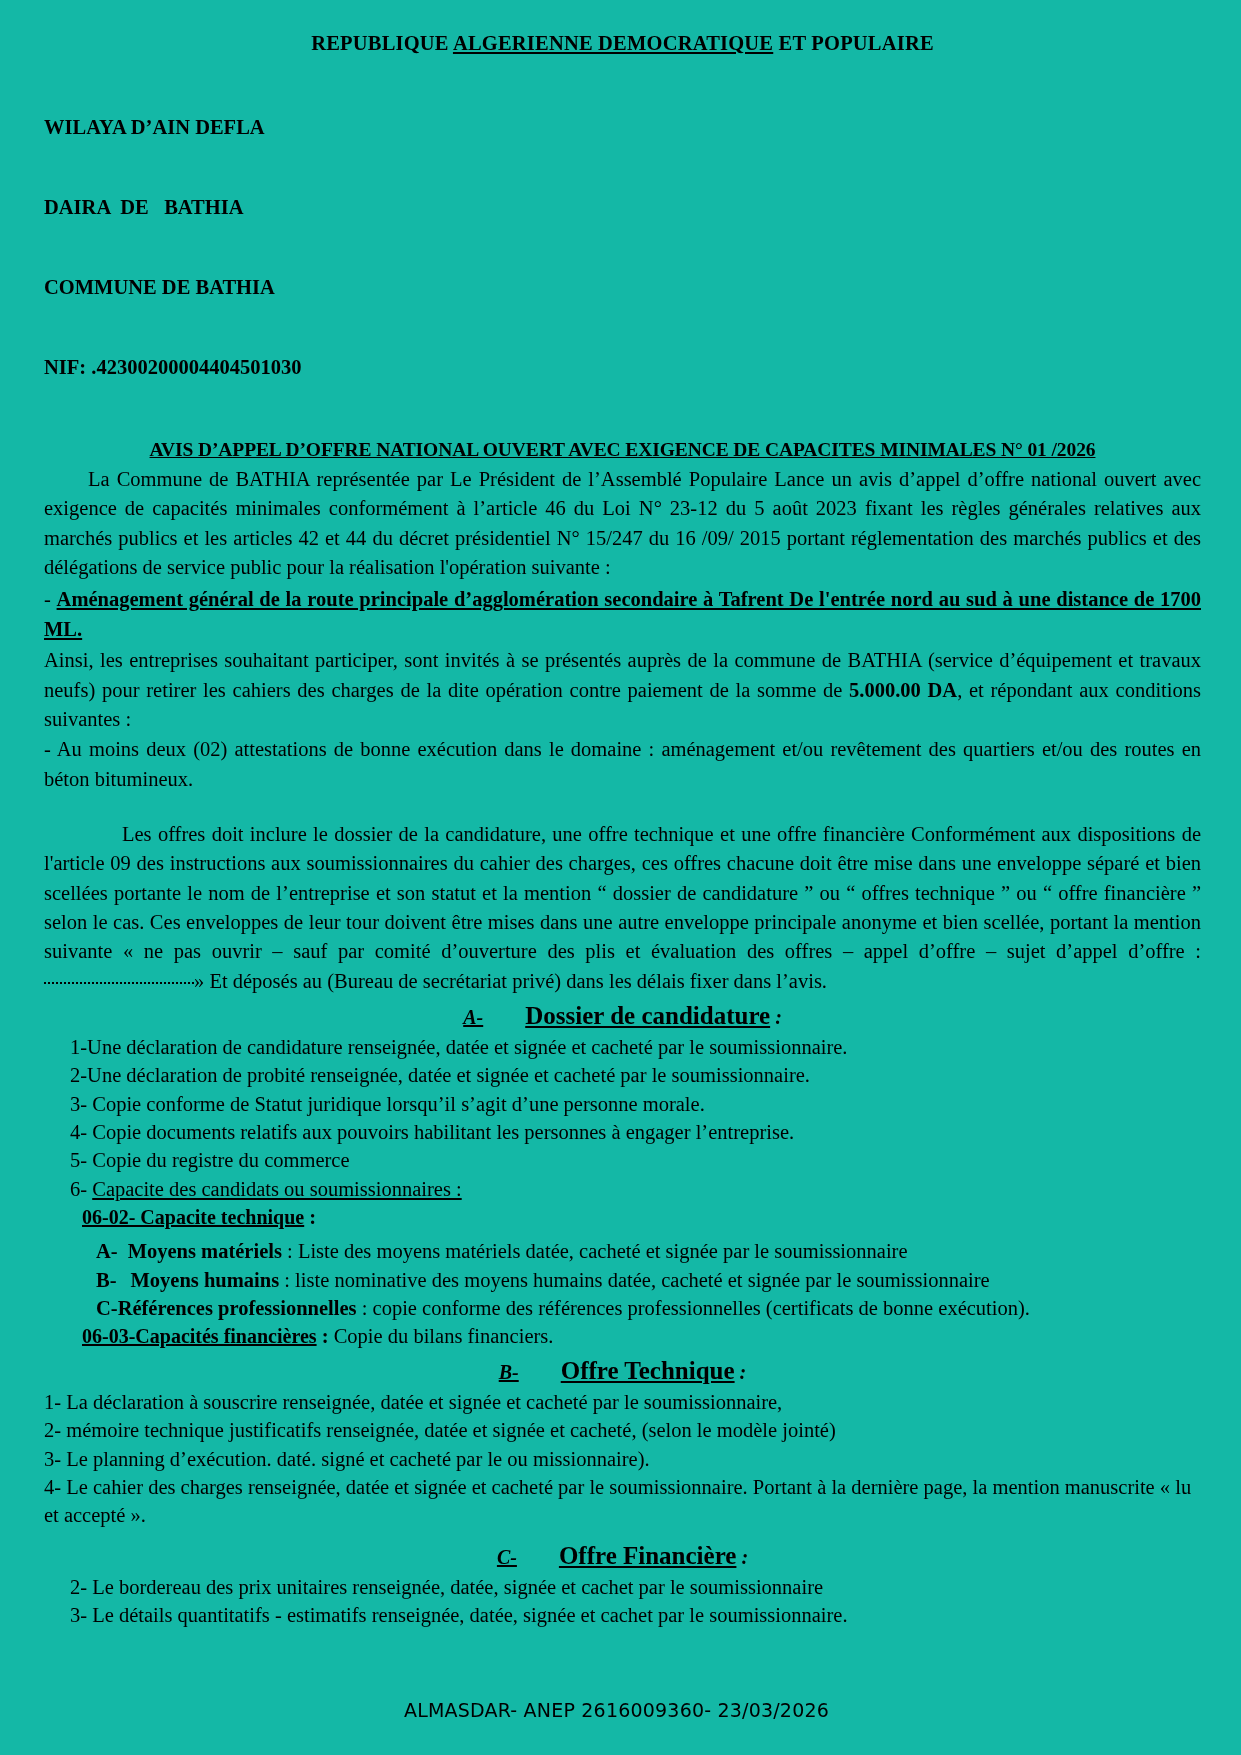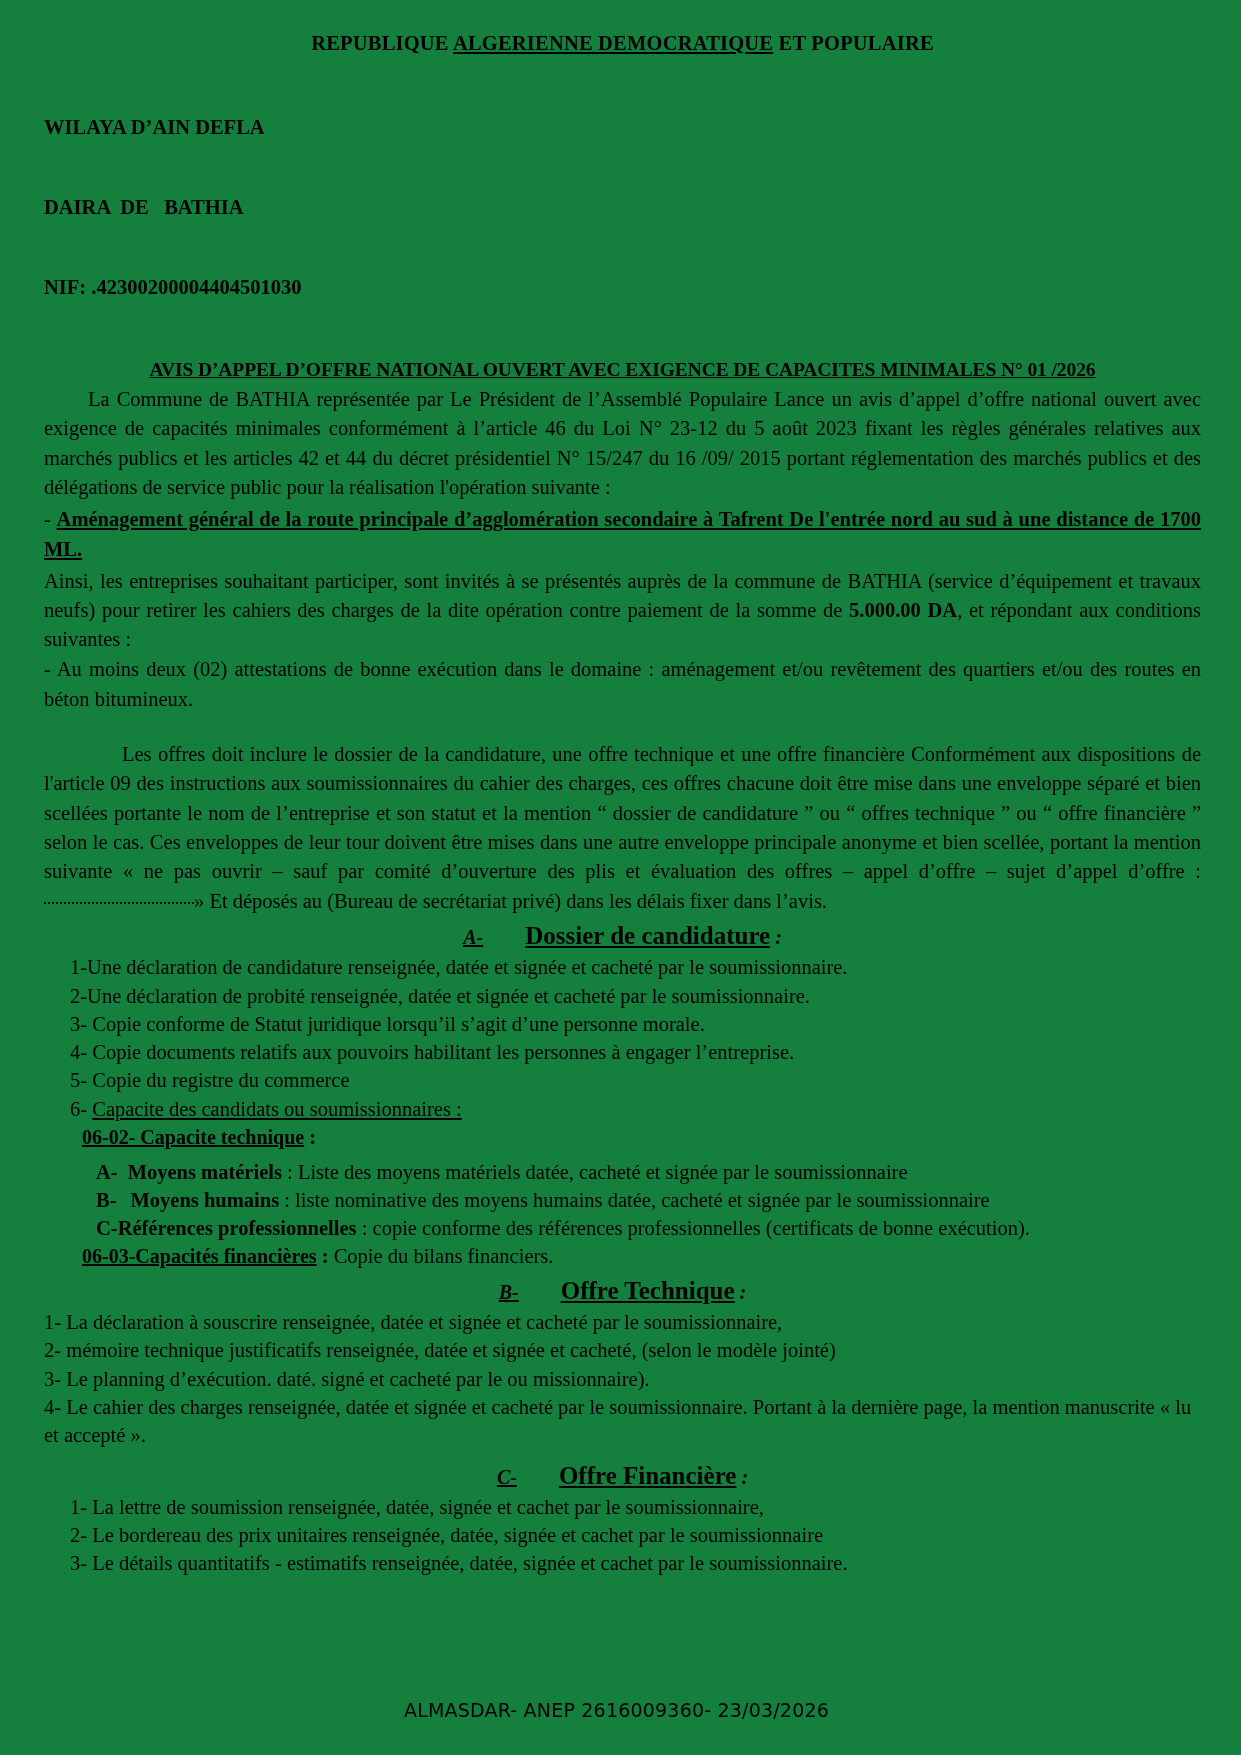--- a/index.html
+++ b/index.html
@@ -11,21 +11,21 @@
   body {
     font-family: "Liberation Serif", "DejaVu Serif", serif;
     color: #000000;
   }
   .page {
     width: 1241px;
     height: 1755px;
     position: relative;
     box-sizing: border-box;
     padding: 26px 40px 10px 44px;
-    background: #15803d;
+    background: #14b8a6;
     overflow: hidden;
   }
   .b { font-weight: bold; }
   .u { text-decoration: underline; }
 
   
   .republic {
     text-align: center;
     font-weight: bold;
     font-size: 20.5px;
@@ -144,20 +144,21 @@
 </head>
 <body>
 
 <div class="page">
 
   <div class="republic"><span>REPUBLIQUE </span><span class="u">ALGERIENNE DEMOCRATIQUE</span><span> ET POPULAIRE</span></div>
 
   <div class="admin-block">
     <span class="admin-line">WILAYA D’AIN DEFLA</span>
     <span class="admin-line">DAIRA  DE   BATHIA</span>
+    <span class="admin-line">COMMUNE DE BATHIA</span>
     <span class="admin-line">NIF: .42300200004404501030</span>
   </div>
 
   <div class="notice-title">AVIS D’APPEL D’OFFRE NATIONAL OUVERT AVEC EXIGENCE DE CAPACITES MINIMALES  N° 01 /2026</div>
 
   <p class="para indent">La Commune de BATHIA représentée par Le Président de l’Assemblé Populaire Lance un avis  d’appel d’offre national ouvert avec exigence de capacités minimales  conformément à l’article 46 du Loi N° 23-12 du 5 août 2023 fixant les règles générales relatives aux marchés publics et les articles 42 et 44 du décret présidentiel  N° 15/247 du 16 /09/ 2015 portant réglementation des marchés publics et des délégations de service public pour la réalisation l'opération suivante :</p>
 
   <div class="op-desc"><span class="dash">- </span><span class="op-text">Aménagement général de la route principale d’agglomération secondaire à Tafrent De l'entrée nord au sud à une distance de 1700 ML.</span></div>
 
   <p class="para"><span>Ainsi, les entreprises souhaitant participer, sont invités à se présentés auprès de la commune de BATHIA (service d’équipement et travaux neufs) pour retirer les cahiers des charges de la dite opération contre paiement de la somme de </span><span class="b">5.000.00 DA</span><span>, et répondant aux conditions suivantes :</span></p>
@@ -196,20 +197,19 @@
   <ul class="list">
     <li>1- La déclaration à souscrire renseignée, datée et signée et cacheté par le soumissionnaire,</li>
     <li>2- mémoire technique justificatifs renseignée, datée et signée et cacheté, (selon le modèle jointé)</li>
     <li>3- Le planning d’exécution. daté. signé et cacheté par le ou missionnaire).</li>
     <li>4- Le cahier des charges renseignée, datée et signée et cacheté par le soumissionnaire. Portant à la dernière page, la mention manuscrite « lu et accepté ».</li>
   </ul>
 
   <div class="section-head" style="margin-top:10px;"><span class="letter">C-</span><span class="name">Offre Financière</span><span class="colon"> :</span></div>
 
   <ul class="list ind1">
-    <li>1-   La lettre de soumission renseignée, datée, signée et cachet par le soumissionnaire,</li>
     <li>2-   Le bordereau des prix unitaires renseignée, datée, signée et cachet par le soumissionnaire</li>
     <li>3-    Le détails quantitatifs - estimatifs renseignée, datée, signée et cachet par le soumissionnaire.</li>
   </ul>
 
   <div class="footer">ALMASDAR- ANEP 2616009360- 23/03/2026</div>
 
 </div>
 
 </body></html>

